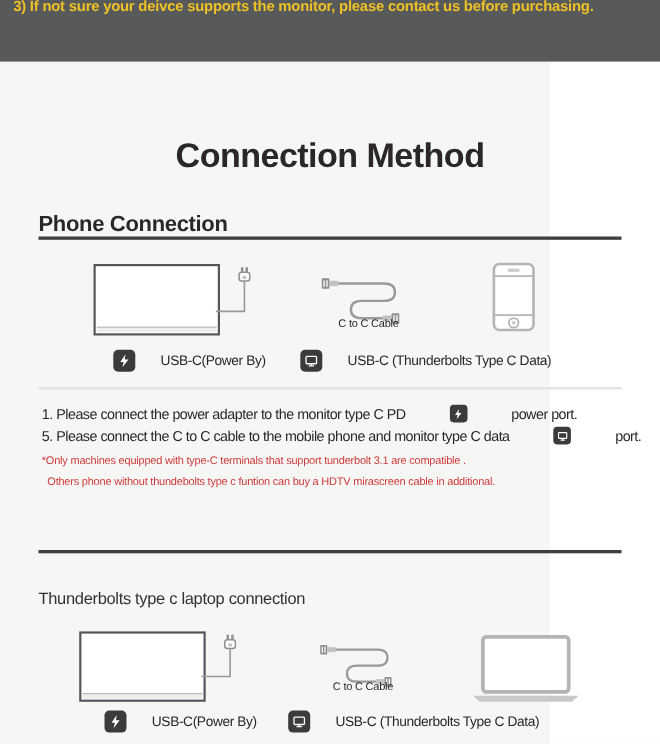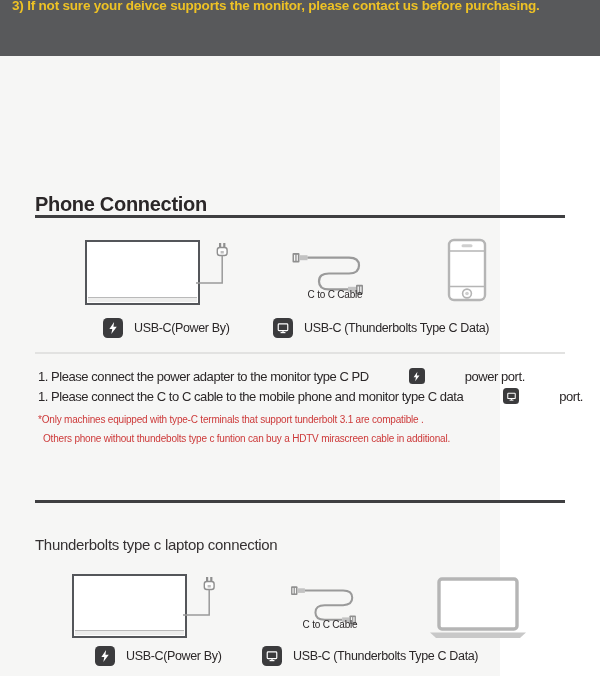--- a/index.html
+++ b/index.html
@@ -55,21 +55,21 @@
 
   .cable-label{
     position:absolute;width:90px;text-align:center;
     font-size:10px;color:#2b2728;letter-spacing:-0.2px;
   }
   .cable-label-1{left:290px;top:289px;}
   .cable-label-2{left:285px;top:619px;}
 
   
   .legend-item{
-    position:absolute;display:flex;align-items:center;gap:11px;
+    position:absolute;display:flex;align-items:center;gap:23px;
   }
   .li-1a{left:103px;top:318px;}
   .li-1b{left:273px;top:318px;}
   .li-2a{left:95px;top:646px;}
   .li-2b{left:262px;top:646px;}
   .badge{
     width:20px;height:20px;background:#3b3b3d;border-radius:4.5px;
     display:flex;align-items:center;justify-content:center;flex:0 0 auto;
   }
   .legend-item .lbl{
@@ -102,20 +102,21 @@
 </style>
 </head>
 <body>
 
 <div class="page">
 
   <header class="topbar">
     <span>3) If not sure your deivce supports the monitor, please contact us before purchasing.</span>
   </header>
 
+  <h1 class="title">Connection Method</h1>
 
   <h2 class="sec-h phone-h">Phone Connection</h2>
   <div class="rule phone-rule"></div>
 
   <div class="monitor monitor-1">
     <div class="strip"></div>
   </div>
 
   <svg class="abs" style="left:196px;top:240px;" width="32" height="50" viewBox="0 0 32 50">
     <rect x="23" y="3" width="2.2" height="4.5" fill="#8f8f8f"></rect>
@@ -171,21 +172,21 @@
   <div class="instr instr-1">
     <span>1. Please connect the power adapter to the monitor type C PD</span>
     <span class="inline-badge">
       <svg width="11" height="11" viewBox="0 0 20 20">
           <path d="M11.6,1.5 L4.8,11.5 H9 L7.6,18.5 L15.4,8.2 H10.6 Z" fill="#fff"></path>
         </svg>
     </span>
     <span>power port.</span>
   </div>
   <div class="instr instr-2">
-    <span>1. Please connect the C to C cable to the mobile phone and monitor type C data</span>
+    <span>5. Please connect the C to C cable to the mobile phone and monitor type C data</span>
     <span class="inline-badge">
       <svg width="11" height="11" viewBox="0 0 20 20">
         <rect x="3.2" y="4.2" width="13.6" height="9.6" rx="1.2" fill="none" stroke="#fff" stroke-width="1.9"></rect>
         <line x1="10" y1="13.8" x2="10" y2="16" stroke="#fff" stroke-width="1.9"></line>
         <line x1="6.5" y1="16.6" x2="13.5" y2="16.6" stroke="#fff" stroke-width="1.9"></line>
       </svg>
     </span>
     <span>port.</span>
   </div>
 

